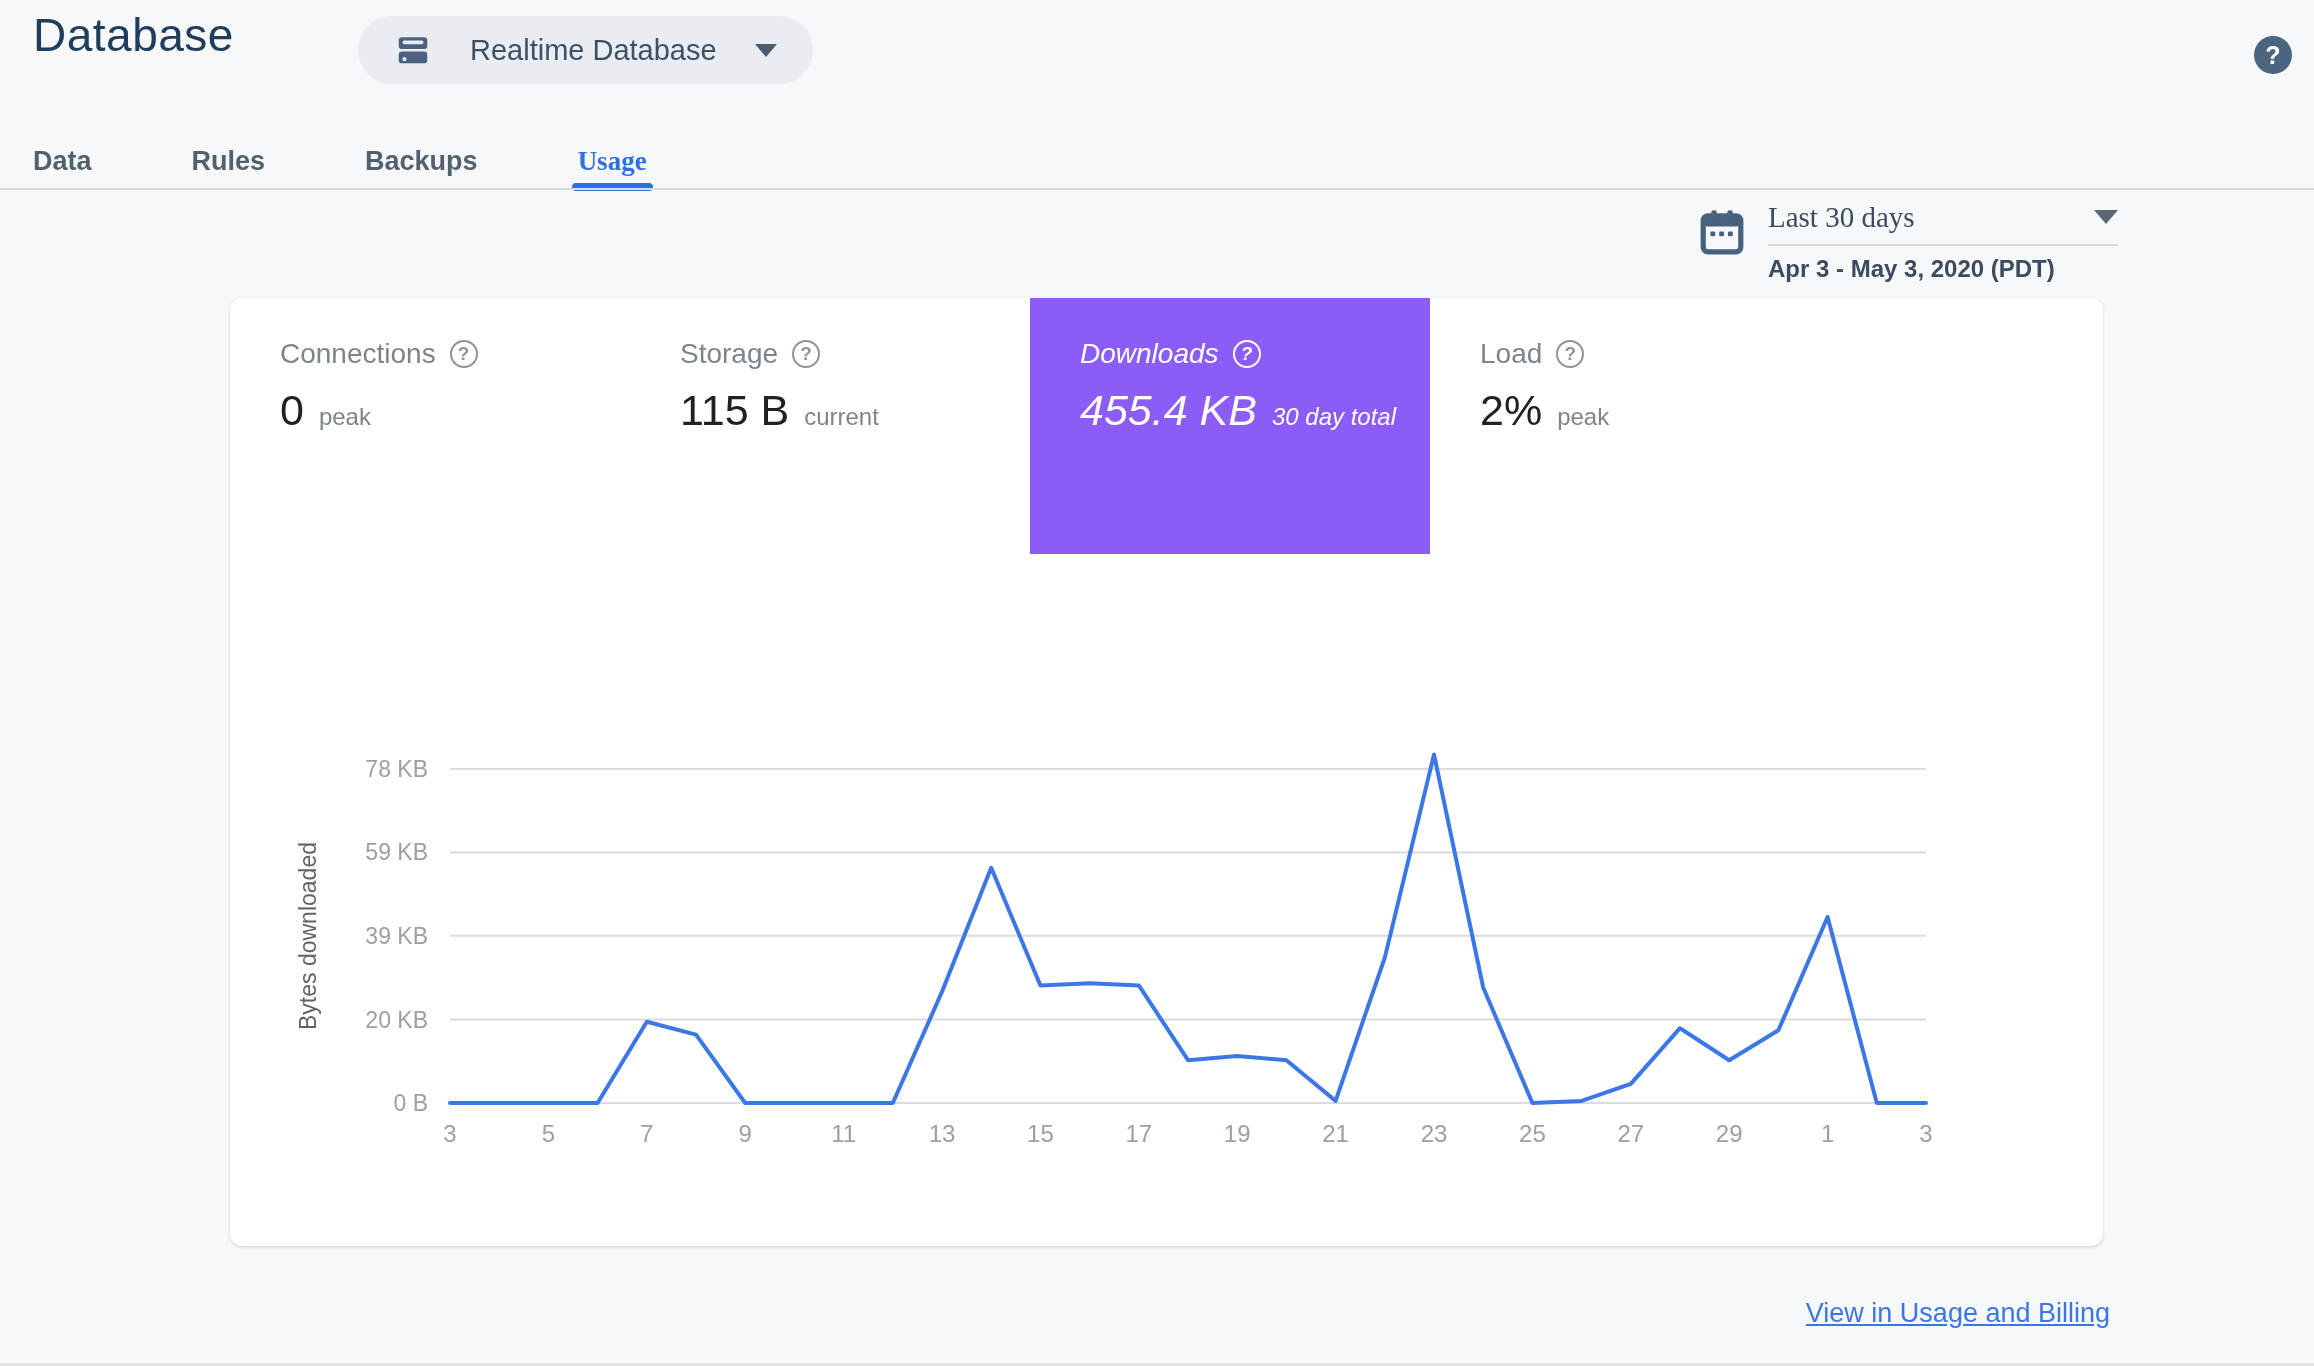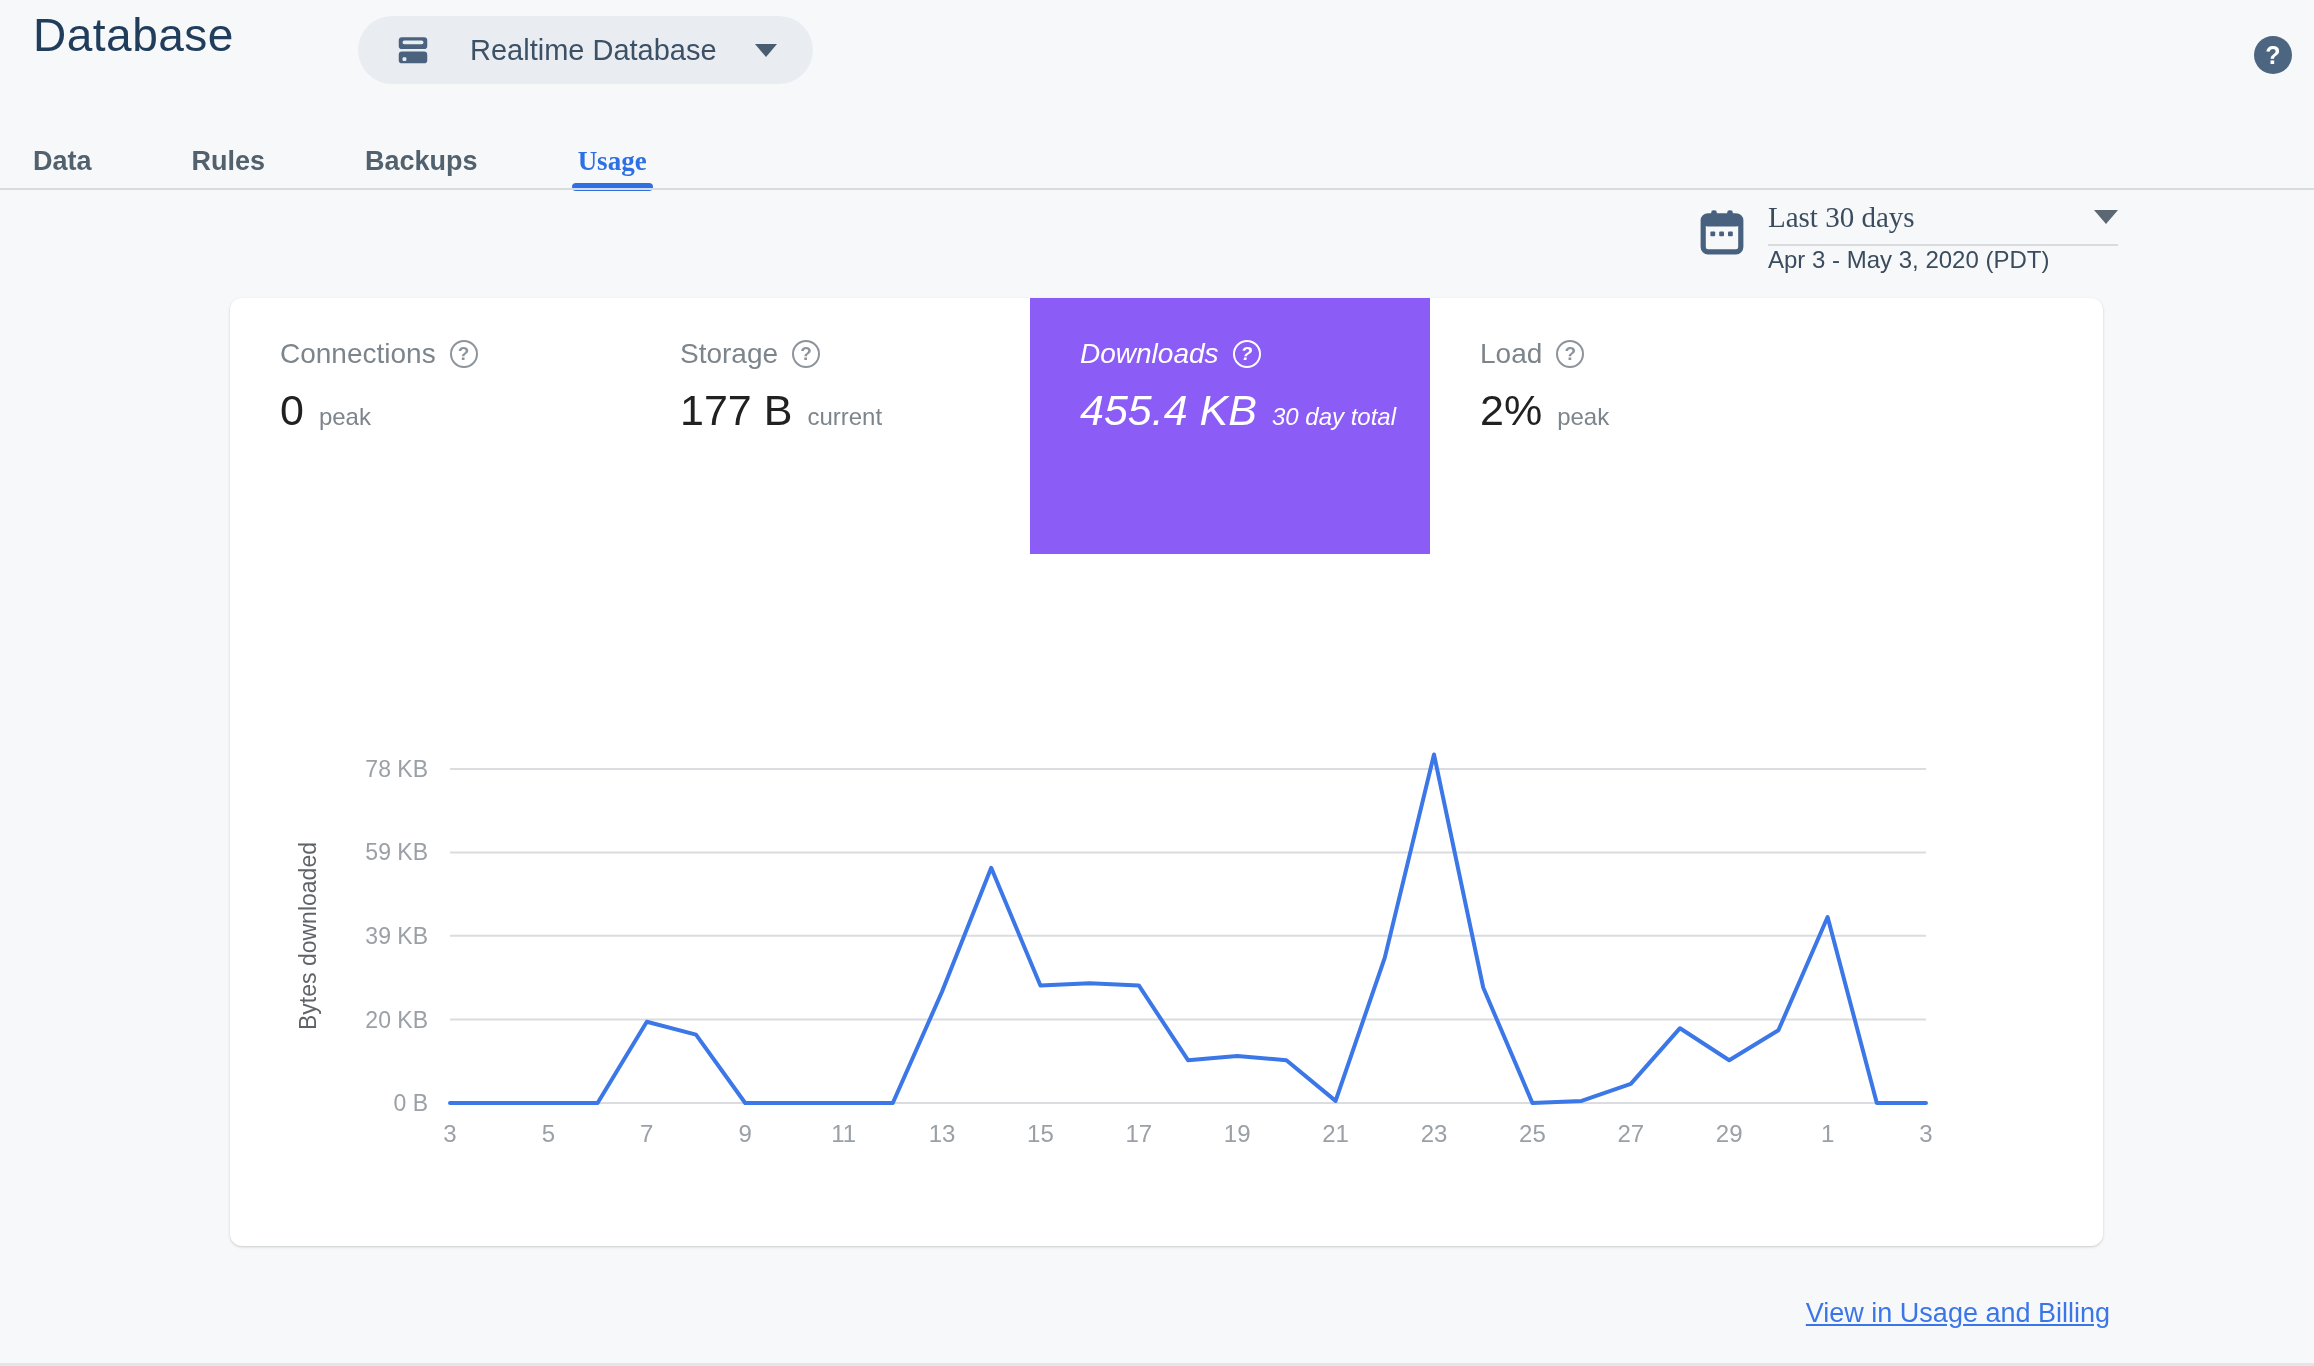--- a/index.html
+++ b/index.html
@@ -60,21 +60,21 @@
   .date-main {
     position:absolute; left:70px; top:0; width:350px; cursor:pointer;
   }
   .date-preset-row { display:flex; align-items:center; justify-content:space-between; height:42px; }
   .date-preset { font-size:29px; font-weight:500; color:#3a4c5e;font-family:Liberation Serif, serif; }
   .date-caret {
     width:0; height:0; border-left:12px solid transparent;
     border-right:12px solid transparent; border-top:14px solid #5b6874;
   }
   .date-divider { margin-top:6px; height:2px; background:#d8dce1; }
-  .date-detail { font-size:24px; font-weight:400; color:#3a4c5e; }
+  .date-detail { margin-top:9px; font-size:24px; font-weight:700; color:#3a4c5e; }
 
   
   .card {
     position:absolute; left:230px; top:298px; width:1873px; height:948px;
     background:#ffffff; border-radius:12px;
     box-shadow:0 1px 3px rgba(60,64,67,.15), 0 1px 2px rgba(60,64,67,.1);
   }
   .tiles { position:absolute; left:0; top:0; display:flex; }
   .tile {
     width:400px; height:256px; padding:40px 0 0 50px; cursor:pointer;
@@ -185,21 +185,21 @@
         <span class="tile-unit">peak</span>
       </div>
     </div>
 
     <div class="tile">
       <div class="tile-label-row">
         <span class="tile-label">Storage</span>
         <span class="help-icon">?</span>
       </div>
       <div class="tile-value-row">
-        <span class="tile-value">177 B</span>
+        <span class="tile-value">115 B</span>
         <span class="tile-unit">current</span>
       </div>
     </div>
 
     <div class="tile selected">
       <div class="tile-label-row">
         <span class="tile-label">Downloads</span>
         <span class="help-icon">?</span>
       </div>
       <div class="tile-value-row">

